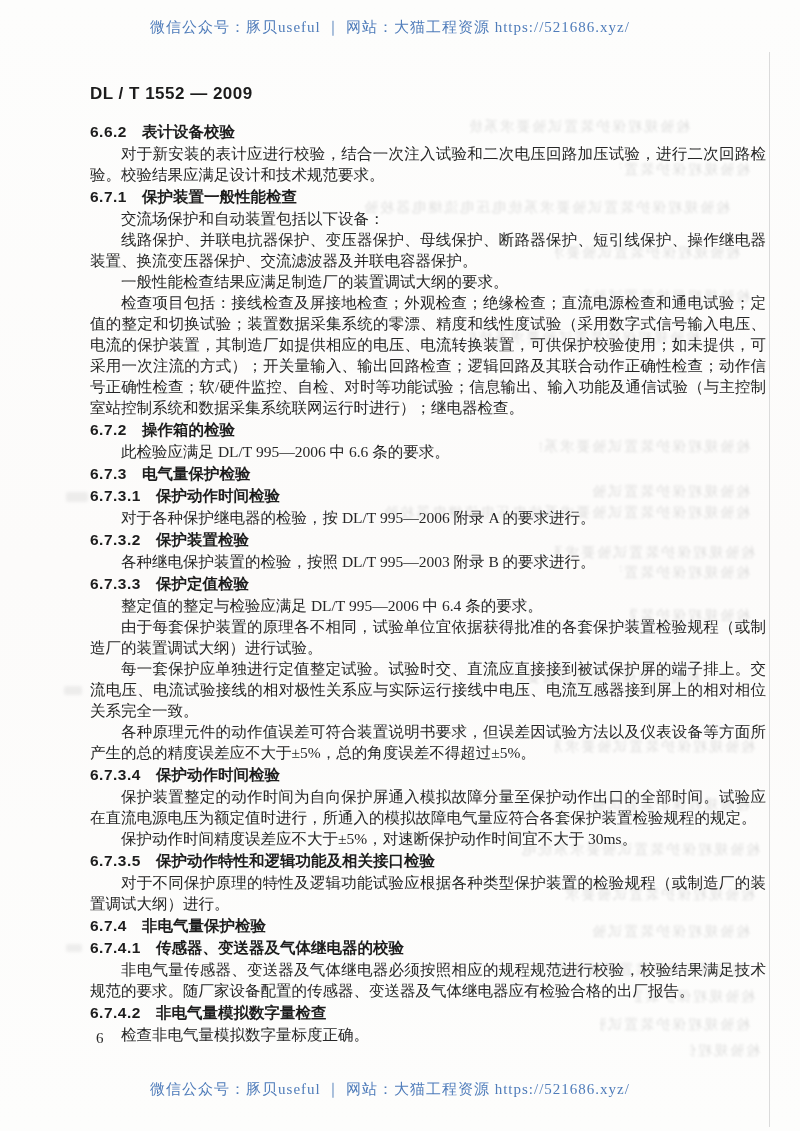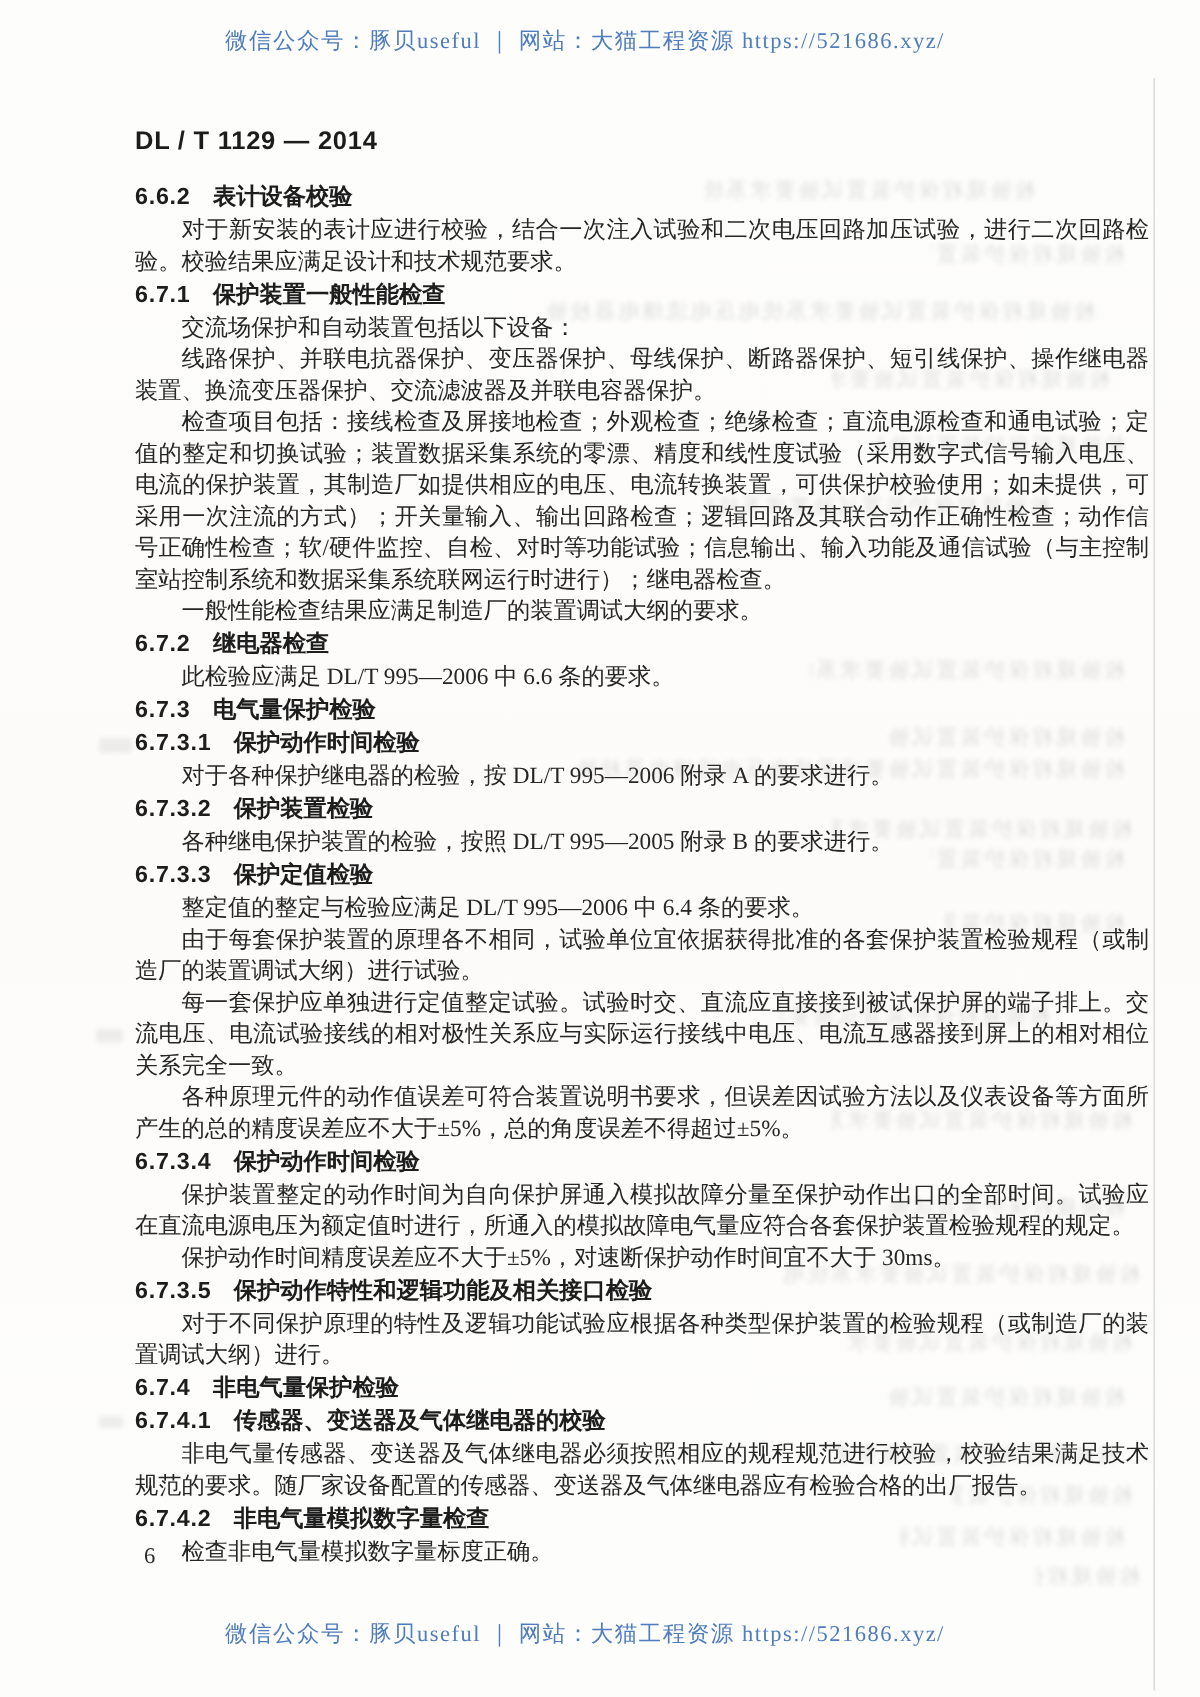--- a/index.html
+++ b/index.html
@@ -52,37 +52,37 @@
     border-radius:2px;pointer-events:none;
   }
 </style>
 </head>
 <body>
 
 <div class="page">
 
   <div class="watermark top">微信公众号：豚贝useful ｜ 网站：大猫工程资源 https://521686.xyz/</div>
 
-  <div class="doc-code">DL / T 1129 — 2014</div>
+  <div class="doc-code">DL / T 1552 — 2009</div>
 
   <div class="doc-body">
       <div class="heading"><span class="h-num">6.6.2</span><span class="h-title">表计设备校验</span></div>
       <p class="para">对于新安装的表计应进行校验，结合一次注入试验和二次电压回路加压试验，进行二次回路检验。校验结果应满足设计和技术规范要求。</p>
       <div class="heading"><span class="h-num">6.7.1</span><span class="h-title">保护装置一般性能检查</span></div>
       <p class="para">交流场保护和自动装置包括以下设备：</p>
       <p class="para">线路保护、并联电抗器保护、变压器保护、母线保护、断路器保护、短引线保护、操作继电器装置、换流变压器保护、交流滤波器及并联电容器保护。</p>
+      <p class="para">一般性能检查结果应满足制造厂的装置调试大纲的要求。</p>
       <p class="para">检查项目包括：接线检查及屏接地检查；外观检查；绝缘检查；直流电源检查和通电试验；定值的整定和切换试验；装置数据采集系统的零漂、精度和线性度试验（采用数字式信号输入电压、电流的保护装置，其制造厂如提供相应的电压、电流转换装置，可供保护校验使用；如未提供，可采用一次注流的方式）；开关量输入、输出回路检查；逻辑回路及其联合动作正确性检查；动作信号正确性检查；软/硬件监控、自检、对时等功能试验；信息输出、输入功能及通信试验（与主控制室站控制系统和数据采集系统联网运行时进行）；继电器检查。</p>
-      <p class="para">一般性能检查结果应满足制造厂的装置调试大纲的要求。</p>
-      <div class="heading"><span class="h-num">6.7.2</span><span class="h-title">继电器检查</span></div>
+      <div class="heading"><span class="h-num">6.7.2</span><span class="h-title">操作箱的检验</span></div>
       <p class="para">此检验应满足 DL/T 995—2006 中 6.6 条的要求。</p>
       <div class="heading"><span class="h-num">6.7.3</span><span class="h-title">电气量保护检验</span></div>
       <div class="heading"><span class="h-num">6.7.3.1</span><span class="h-title">保护动作时间检验</span></div>
       <p class="para">对于各种保护继电器的检验，按 DL/T 995—2006 附录 A 的要求进行。</p>
       <div class="heading"><span class="h-num">6.7.3.2</span><span class="h-title">保护装置检验</span></div>
-      <p class="para">各种继电保护装置的检验，按照 DL/T 995—2005 附录 B 的要求进行。</p>
+      <p class="para">各种继电保护装置的检验，按照 DL/T 995—2003 附录 B 的要求进行。</p>
       <div class="heading"><span class="h-num">6.7.3.3</span><span class="h-title">保护定值检验</span></div>
       <p class="para">整定值的整定与检验应满足 DL/T 995—2006 中 6.4 条的要求。</p>
       <p class="para">由于每套保护装置的原理各不相同，试验单位宜依据获得批准的各套保护装置检验规程（或制造厂的装置调试大纲）进行试验。</p>
       <p class="para">每一套保护应单独进行定值整定试验。试验时交、直流应直接接到被试保护屏的端子排上。交流电压、电流试验接线的相对极性关系应与实际运行接线中电压、电流互感器接到屏上的相对相位关系完全一致。</p>
       <p class="para">各种原理元件的动作值误差可符合装置说明书要求，但误差因试验方法以及仪表设备等方面所产生的总的精度误差应不大于±5%，总的角度误差不得超过±5%。</p>
       <div class="heading"><span class="h-num">6.7.3.4</span><span class="h-title">保护动作时间检验</span></div>
       <p class="para">保护装置整定的动作时间为自向保护屏通入模拟故障分量至保护动作出口的全部时间。试验应在直流电源电压为额定值时进行，所通入的模拟故障电气量应符合各套保护装置检验规程的规定。</p>
       <p class="para">保护动作时间精度误差应不大于±5%，对速断保护动作时间宜不大于 30ms。</p>
       <div class="heading"><span class="h-num">6.7.3.5</span><span class="h-title">保护动作特性和逻辑功能及相关接口检验</span></div>
       <p class="para">对于不同保护原理的特性及逻辑功能试验应根据各种类型保护装置的检验规程（或制造厂的装置调试大纲）进行。</p>

